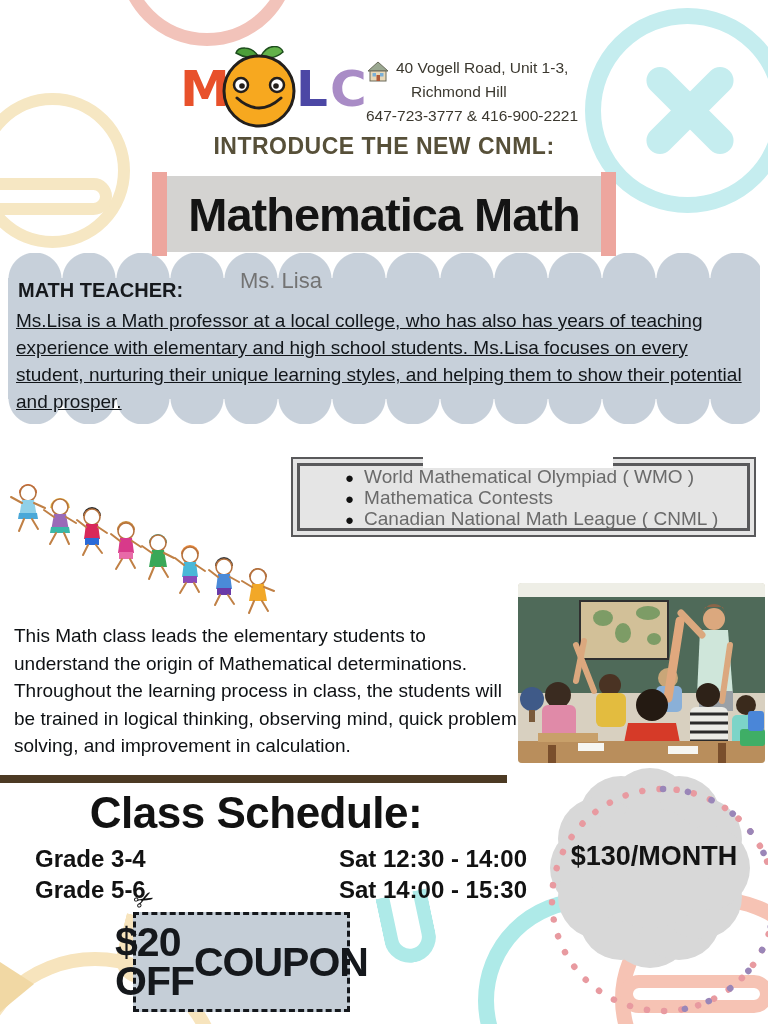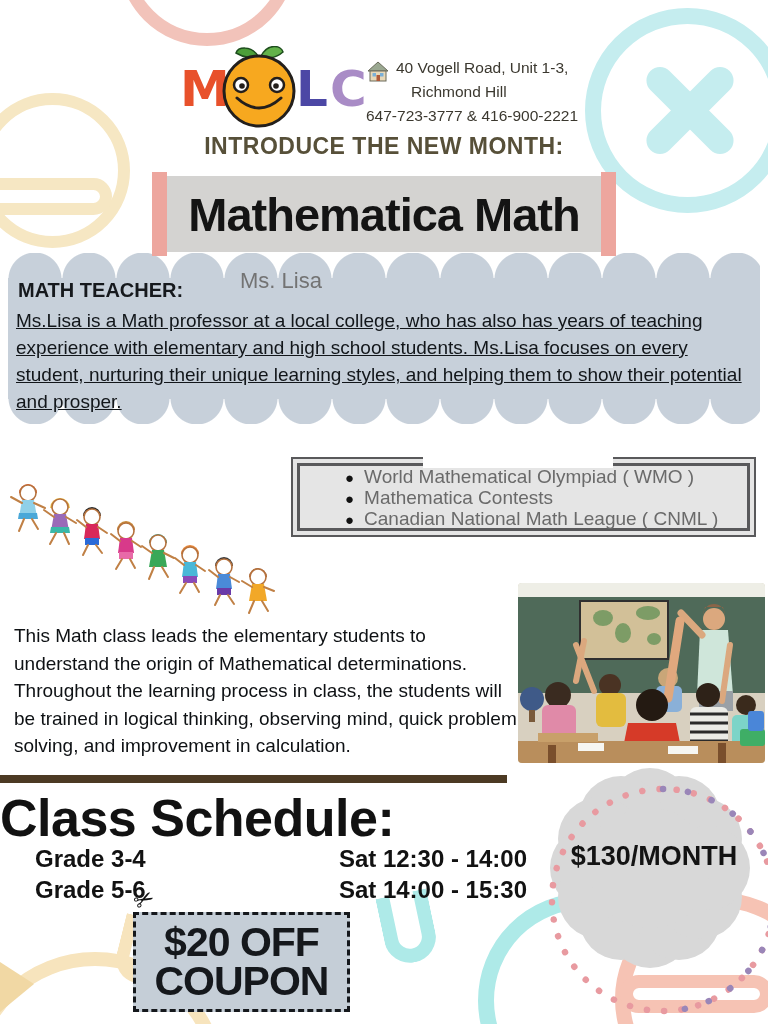--- a/index.html
+++ b/index.html
@@ -48,32 +48,32 @@
   
   .comp-box{left:291px;top:457px;width:465px;height:80px;border:2px solid #59595b;box-sizing:border-box;z-index:2;background:#e5e5e5;}
   .comp-inner{position:absolute;inset:4px;border:3px solid #59595b;}
   .comp-gap{position:absolute;left:130px;top:-4px;width:190px;height:13px;background:#fff;}
   .comp-list{position:absolute;left:52px;top:8px;margin:0;padding:0;list-style:none;font-size:19px;line-height:20px;color:#6a6a6a;}
   .comp-list li span.blt{color:#111;margin-right:10px;font-size:15px;}
   
   .about{left:14px;top:622px;width:505px;font-size:19px;line-height:27.5px;color:#0e1114;z-index:3;}
   
   .bar-brown{left:0;top:775px;width:507px;height:8px;background:#4c3a23;z-index:3;}
-  .sched-title{left:0;top:788px;width:512px;text-align:left;font-size:52px;font-weight:800;color:#121212;letter-spacing:-.5px;z-index:3;}
+  .sched-title{left:0;top:788px;width:512px;text-align:center;font-size:44px;font-weight:800;color:#121212;letter-spacing:-.5px;z-index:3;}
   .sched-rows{left:35px;top:843px;width:492px;z-index:3;}
   .sched-row{display:flex;justify-content:space-between;font-size:24px;font-weight:700;color:#121212;line-height:31px;}
   
   .blob{left:590px;top:808px;width:120px;height:120px;border-radius:50%;background:#d8d8d8;z-index:1;
     box-shadow:58px 0 0 -18px #d8d8d8,50px 29px 0 -18px #d8d8d8,29px 50px 0 -18px #d8d8d8,0 58px 0 -18px #d8d8d8,
      -29px 50px 0 -18px #d8d8d8,-50px 29px 0 -18px #d8d8d8,-58px 0 0 -18px #d8d8d8,-50px -29px 0 -18px #d8d8d8,
      -29px -50px 0 -18px #d8d8d8,0 -58px 0 -18px #d8d8d8,29px -50px 0 -18px #d8d8d8,50px -29px 0 -18px #d8d8d8;}
   .dots{left:545px;top:782px;z-index:2;}
   .price{left:558px;top:841px;width:192px;text-align:center;font-size:27px;font-weight:800;color:#131313;z-index:3;}
   .coupon{left:133px;top:912px;width:217px;height:100px;background:#c5ced7;border:3px dashed #15181c;box-sizing:border-box;z-index:2;
-    display:flex;flex-direction:column;align-items:center;justify-content:center;}
+    display:flex;flex-direction:row;align-items:center;justify-content:center;}
   .coupon div{font-size:41px;font-weight:800;line-height:.95;color:#15181c;letter-spacing:-1px;}
   .scissors{left:134px;top:886px;font-size:24px;color:#111;transform:rotate(-28deg);z-index:3;}
   .photo{left:518px;top:583px;z-index:3;border-radius:4px;overflow:hidden;width:247px;height:180px;}
   .kids{left:0px;top:445px;z-index:2;}
 </style>
 </head>
 <body>
 
 <div class="ring ring-pink-top"></div>
 <div class="ring ring-cyan-x"></div>
@@ -109,21 +109,21 @@
   <path d="M2 11 L12 2 L22 11 Z" fill="#9aa891" stroke="#6a6a5a" stroke-width="1"></path>
   <rect x="4" y="11" width="16" height="10" fill="#e8d8b8" stroke="#6a6a5a" stroke-width="1"></rect>
   <rect x="6.5" y="13" width="3.5" height="3.5" fill="#7ab0d8"></rect>
   <rect x="14" y="13" width="3.5" height="3.5" fill="#7ab0d8"></rect>
   <rect x="10.5" y="15" width="3.5" height="6" fill="#b05a3a"></rect>
 </svg>
 <div class="abs addr" style="left:396px;top:59px;">40 Vogell Road, Unit 1-3,</div>
 <div class="abs addr" style="left:403px;top:83px;margin-left:8px;">Richmond Hill</div>
 <div class="abs addr" style="left:366px;top:107px;">647-723-3777 &amp; 416-900-2221</div>
 
-<div class="abs intro">INTRODUCE THE NEW MONTH:</div>
+<div class="abs intro">INTRODUCE THE NEW CNML:</div>
 <div class="title-accent" style="left:152px;"></div>
 <div class="title-accent" style="left:601px;"></div>
 <div class="abs title-box">
   <span class="title-text">Mathematica Math</span>
 </div>
 
 <div class="abs t-top"></div>
 <div class="abs t-body"></div>
 <div class="abs t-bottom"></div>
 <div class="abs t-label">MATH TEACHER:</div>

